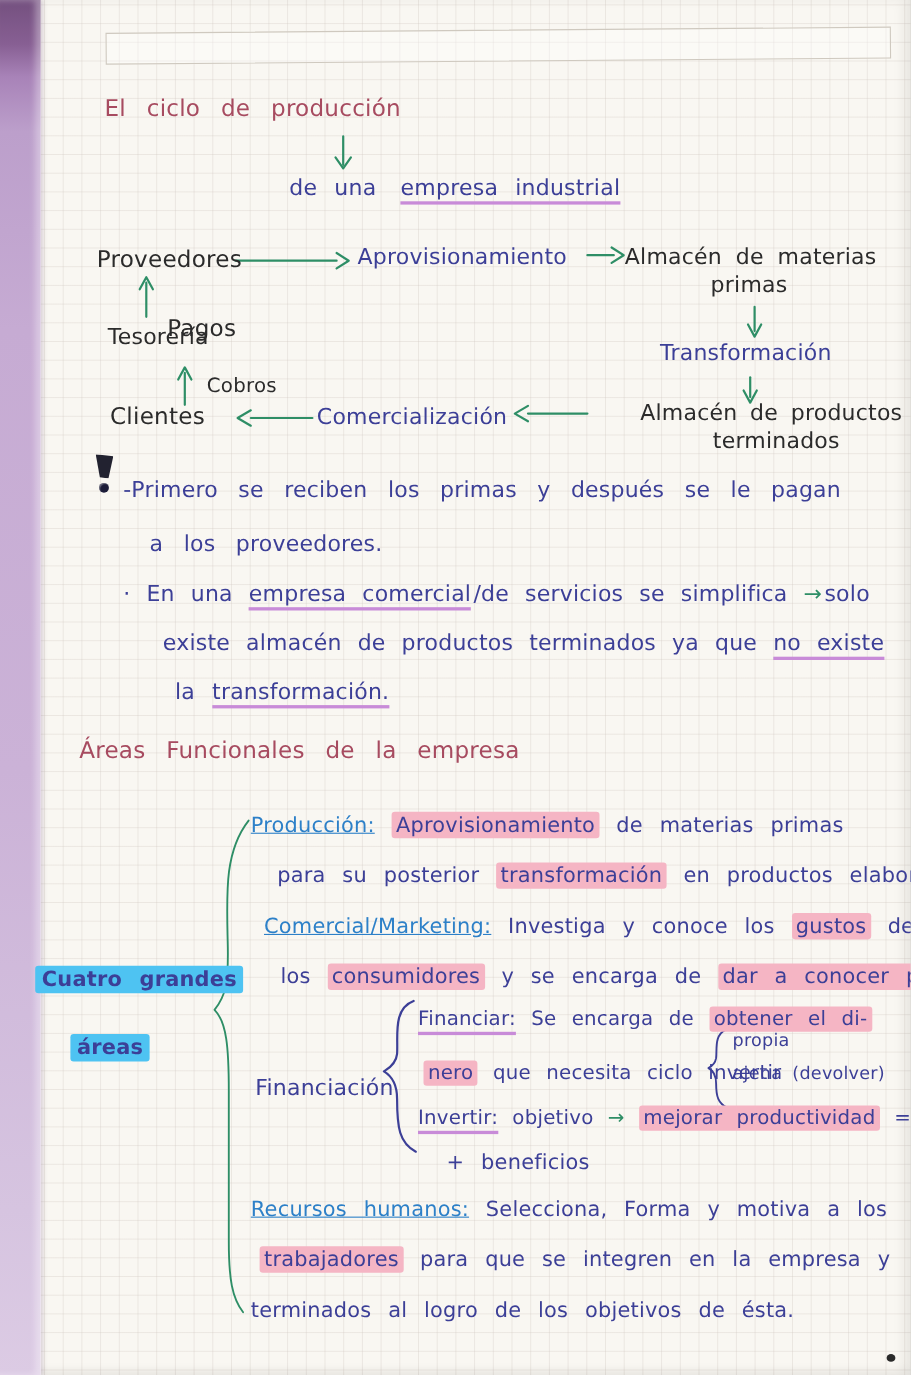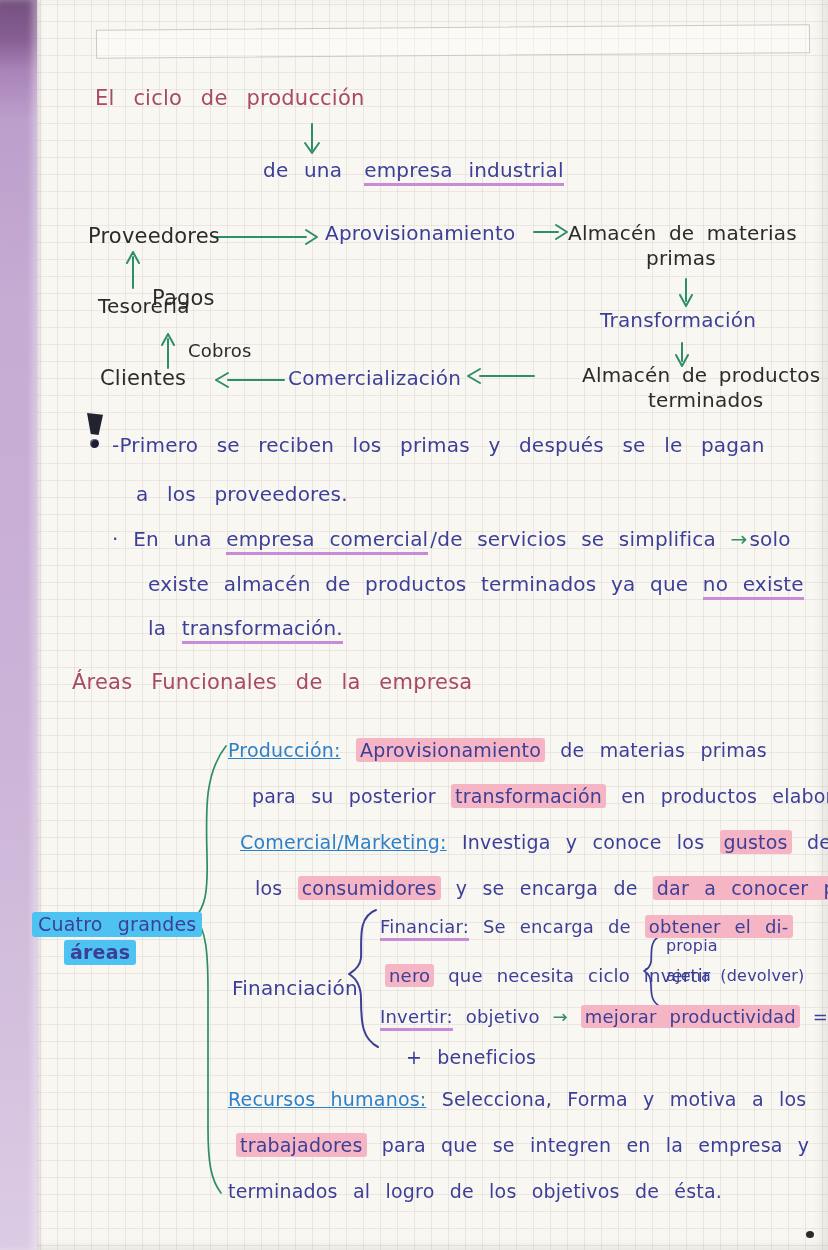--- a/index.html
+++ b/index.html
@@ -117,21 +117,21 @@
     <span>a los proveedores.</span></div>
 
   <div class="line" style="left:112px;top:527px;word-spacing:8px;">
     <span>·</span>
     <span>En una</span>
     <span class="ul">empresa comercial</span><span class="tight">/de servicios se simplifica</span>
     <span class="green">→</span><span class="tight">solo</span></div>
   <div class="line" style="left:148px;top:572px;word-spacing:8px;">
     <span>existe almacén de productos terminados ya que</span>
     <span class="ul">no existe</span></div>
-  <div class="line" style="left:148px;top:616px;">
+  <div class="line" style="left:159px;top:616px;">
     <span>la</span>
     <span class="ul">transformación.</span></div>
 
   <div class="line maroon" style="left:72px;top:670px;font-size:21px;word-spacing:12px;">
     <span>Áreas Funcionales de la empresa</span></div>
 
   <div class="line" style="left:228px;top:739px;font-size:19px;">
     <span class="blue">Producción:</span>
     <span class="hl">Aprovisionamiento</span>
     <span>de materias primas</span></div>
@@ -144,21 +144,21 @@
     <span class="blue">Comercial/Marketing:</span>
     <span>Investiga y conoce los</span>
     <span class="hl">gustos</span>
     <span>de</span></div>
   <div class="line" style="left:255px;top:877px;font-size:19px;">
     <span>los</span>
     <span class="hl">consumidores</span>
     <span>y se encarga de</span>
     <span class="hl">dar a conocer prod</span></div>
 
-  <div class="line" style="left:32px;top:913px;font-size:19px;">
+  <div class="line" style="left:32px;top:879px;font-size:19px;font-weight:bold;">
     <span class="cyanhl">Cuatro grandes</span></div>
   <div class="line" style="left:64px;top:941px;font-size:19px;font-weight:bold;">
     <span class="cyanhl">áreas</span></div>
 
   <div class="line" style="left:232px;top:976px;">
     <span>Financiación</span></div>
 
   <div class="line" style="left:380px;top:916px;font-size:18px;word-spacing:8px;">
     <span class="ul">Financiar:</span>
     <span>Se encarga de</span>

